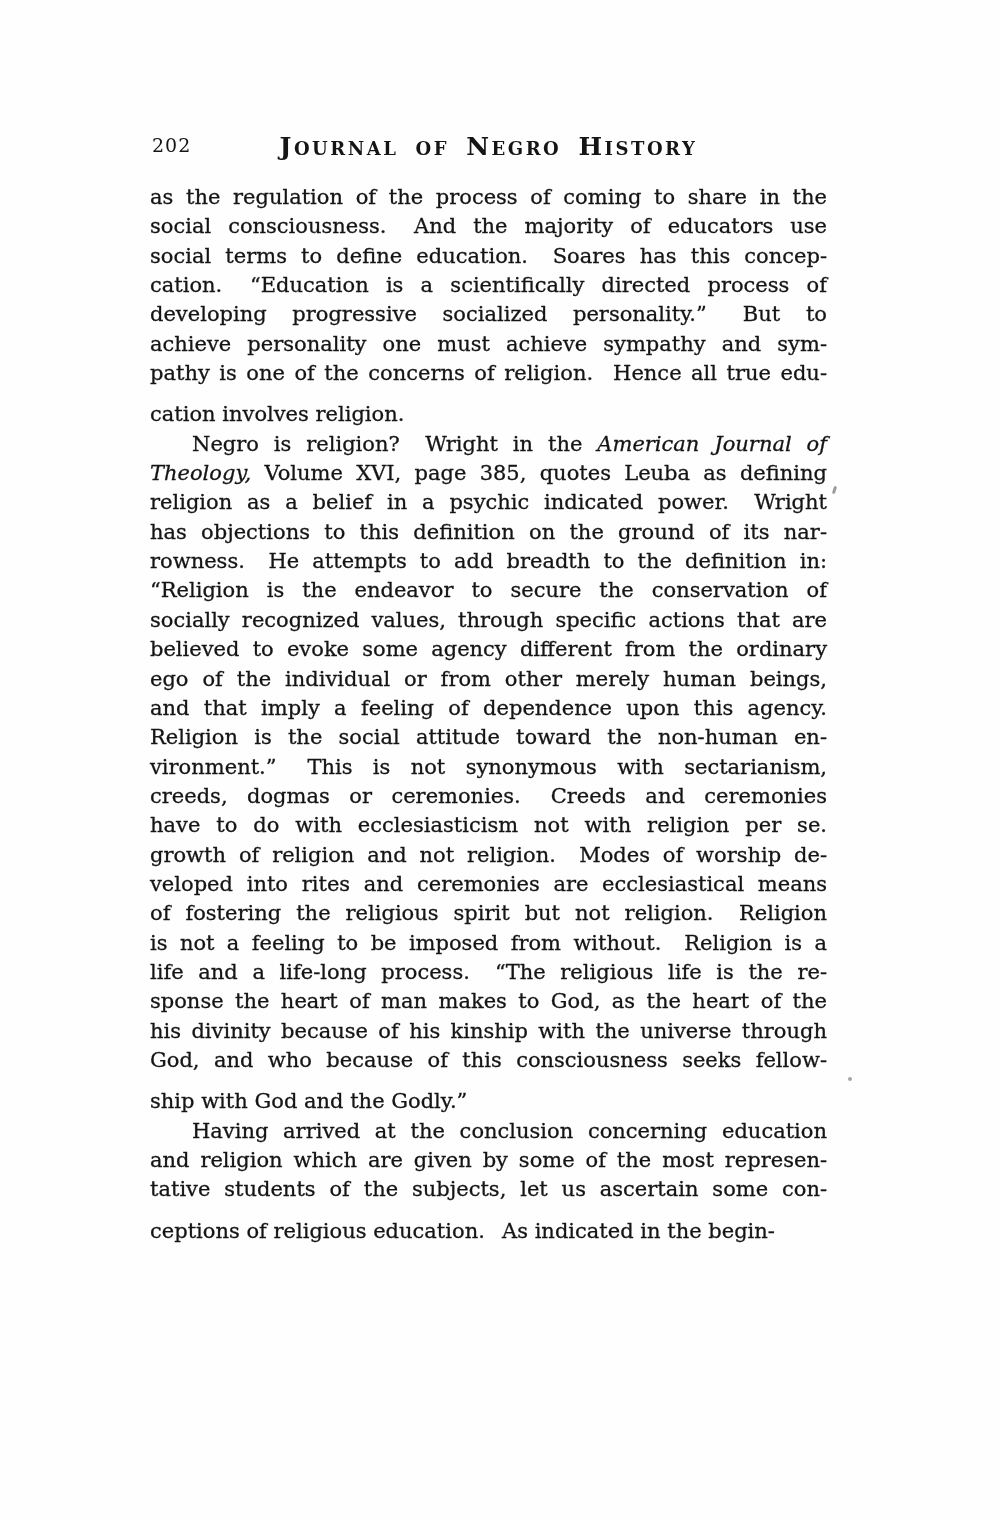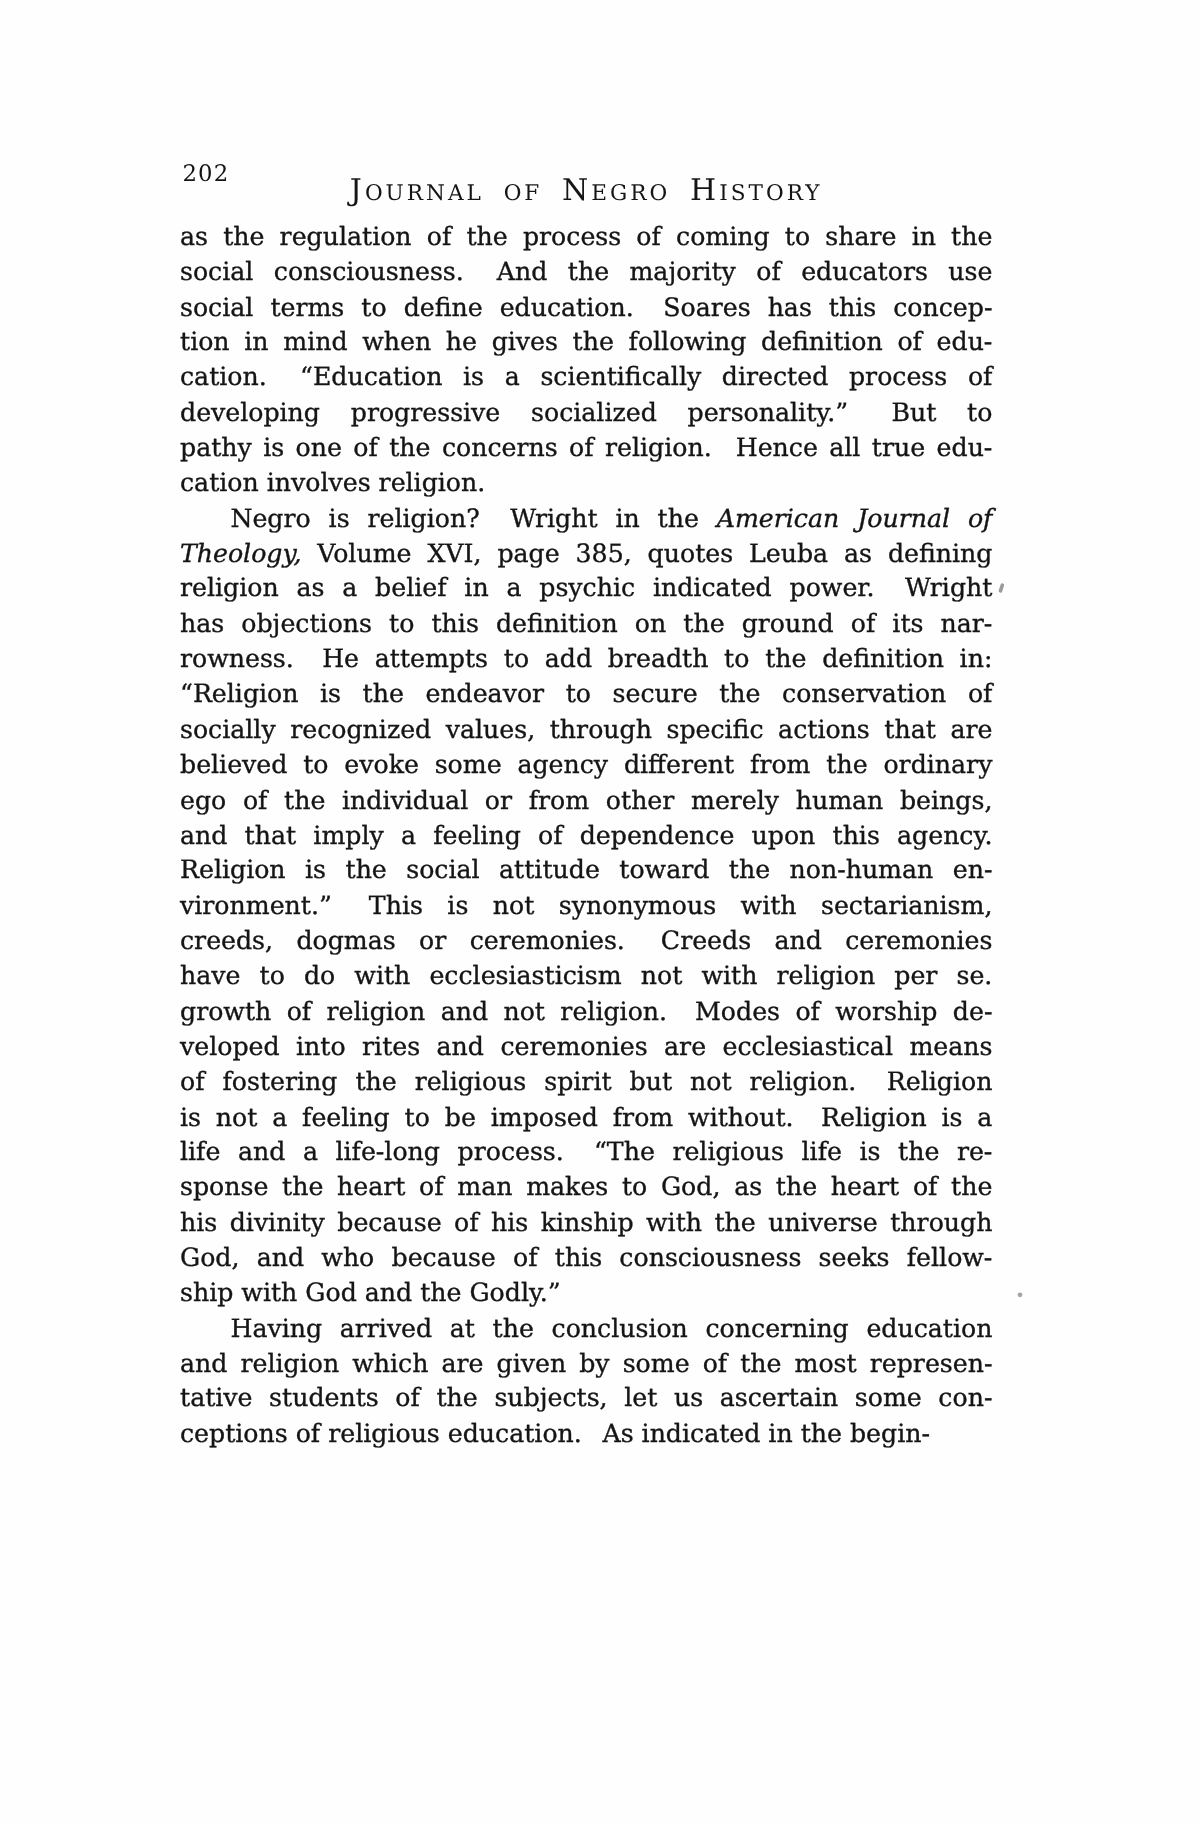--- a/index.html
+++ b/index.html
@@ -17,42 +17,43 @@
   }
   .page-header {
     position: absolute;
     top: 132px; left: 150px; width: 677px; height: 32px;
   }
   .page-num {
     position: absolute; left: 2px; top: 2px;
     font-size: 19px; letter-spacing: 1px;
   }
   .running-head {
-    position: absolute; left: 0; right: 0; top: 12px;
+    position: absolute; left: 0; right: 0; top: 0;
     text-align: center;
     font-variant: small-caps;
     font-size: 25px;
     letter-spacing: 2.5px;
     word-spacing: 6px;
+    font-weight: bold;
   }
   .page-body {
     position: absolute;
     top: 183px; left: 150px; width: 677px;
     font-size: 21px;
     -webkit-text-stroke: 0.3px #151515;
   }
   .paragraph { margin: 0; padding: 0; }
   .line {
     height: 29.35px;
     line-height: 29.35px;
     text-align: justify;
     text-align-last: justify;
     white-space: normal;
   }
-  .line.para-end { text-align-last: left; }
+  .line.para-end { text-align-last: left; margin-top: 12px; }
   .line.indented { text-indent: 42px; }
   .line em { font-style: italic; }
   .speck-comma {
     position: absolute; left: 833px; top: 486px;
     width: 3px; height: 8px;
     background: #7a7a7a;
     border-radius: 2px;
     transform: rotate(18deg);
     opacity: 0.75;
   }
@@ -71,23 +72,23 @@
   <div class="page-header">
     <span class="page-num">202</span>
     <span class="running-head">Journal of Negro History</span>
   </div>
 
   <div class="page-body">
       <div class="paragraph">
         <div class="line"><span>as the regulation of the process of coming to share in the</span></div>
         <div class="line"><span>social consciousness.  And the majority of educators use</span></div>
         <div class="line"><span>social terms to define education.  Soares has this concep-</span></div>
-        <div class="line"><span>tion in mind when he gives the following definition of edu-</span></div>
         <div class="line"><span>cation.  “Education is a scientifically directed process of</span></div>
         <div class="line"><span>developing progressive socialized personality.”  But to</span></div>
+        <div class="line"><span>achieve personality one must achieve sympathy and sym-</span></div>
         <div class="line"><span>pathy is one of the concerns of religion.  Hence all true edu-</span></div>
         <div class="line para-end"><span>cation involves religion.</span></div>
       </div>
       <div class="paragraph">
         <div class="line indented"><span>Negro is religion?  Wright in the </span><em>American Journal of</em></div>
         <div class="line"><em>Theology,</em><span> Volume XVI, page 385, quotes Leuba as defining</span></div>
         <div class="line"><span>religion as a belief in a psychic indicated power.  Wright</span></div>
         <div class="line"><span>has objections to this definition on the ground of its nar-</span></div>
         <div class="line"><span>rowness.  He attempts to add breadth to the definition in:</span></div>
         <div class="line"><span>“Religion is the endeavor to secure the conservation of</span></div>

